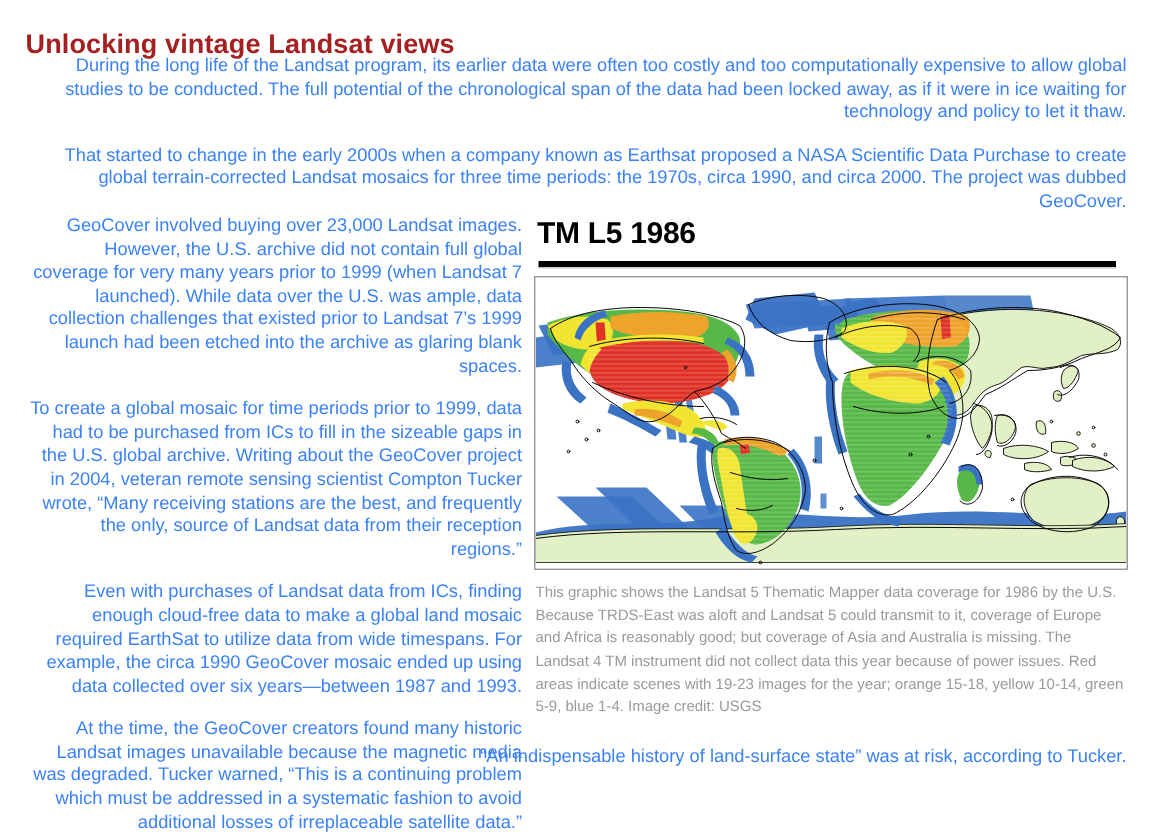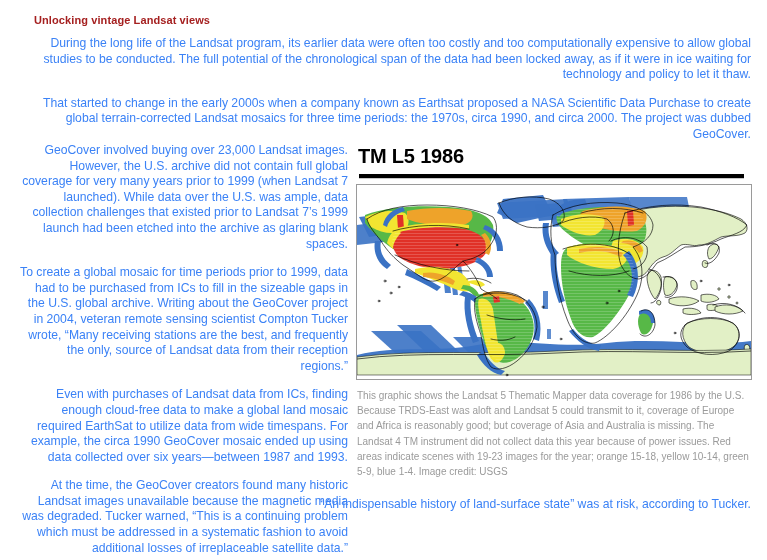--- a/index.html
+++ b/index.html
@@ -15,23 +15,23 @@
     color: #111111;
   }
   .page {
     position: relative;
     width: 767px;
     height: 560px;
     padding: 0;
   }
   .headline {
     position: absolute;
-    left: 34px;
+    left: 17px;
     top: 7px;
-    font-size: 11px;
+    font-size: 18px;
     font-weight: bold;
     color: #a52020;
     letter-spacing: 0.1px;
   }
   .article-col {
     position: absolute;
     left: 17px;
     top: 36px;
     width: 331px;
   }

